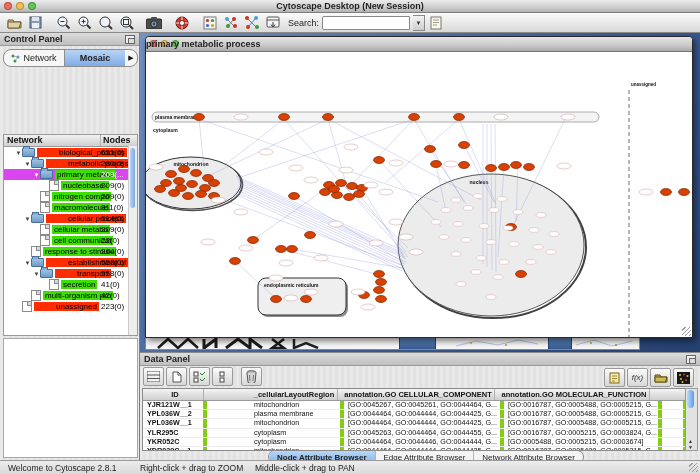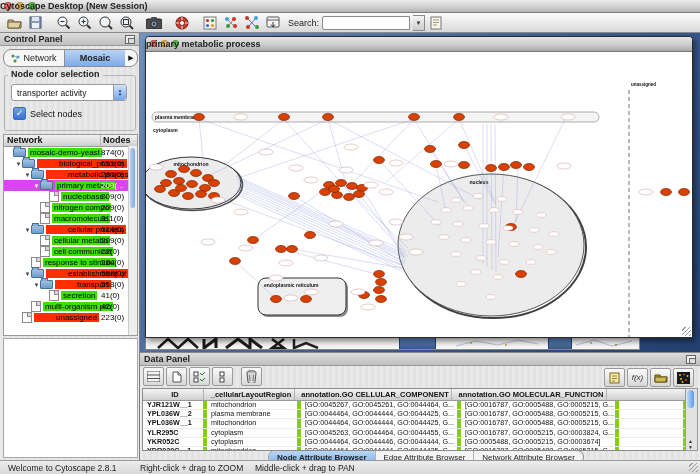--- a/index.html
+++ b/index.html
@@ -6,21 +6,21 @@
   body{width:700px;height:474px;position:relative;overflow:hidden;
        font-family:"Liberation Sans","DejaVu Sans",sans-serif;font-size:9px;
        background:#e4e4e4;color:#111;-webkit-user-select:none;user-select:none;}
   .abs{position:absolute;}
   
   #titlebar{left:0;top:0;width:700px;height:12px;
     background:linear-gradient(#ececec,#cfcfcf 60%,#b2b2b2);border-bottom:1px solid #7e7e7e;}
   .lights{position:absolute;left:4px;top:2px;display:flex;gap:4px;}
   .light{width:8px;height:8px;border-radius:50%;border:1px solid rgba(0,0,0,.25);box-sizing:border-box;}
   .l-red{background:#ee6a5e;} .l-yel{background:#f5bf4f;} .l-grn{background:#62c554;}
-  #app-title{position:absolute;left:0;right:0;top:1px;font-weight:bold;color:#222;font-size:9px;}
+  #app-title{position:absolute;left:0;right:0;top:1px;text-align:center;font-weight:bold;color:#222;font-size:9px;}
   
   #toolbar{left:0;top:13px;width:700px;height:20px;display:flex;align-items:center;gap:1px;padding-left:4px;box-sizing:border-box;
     background:linear-gradient(#fbfbfb,#d9d9d9);border-bottom:1px solid #8a8a8a;}
   .tbtn{width:20px;height:18px;display:flex;align-items:center;justify-content:center;}
   .tsep{width:6px;}
   #search-area{display:flex;align-items:center;gap:3px;margin-left:4px;}
   #search-label{font-size:9px;color:#222;}
   #search-input{width:82px;height:12px;border:1px solid #8a8a8a;background:#fff;border-radius:2px 0 0 2px;font-size:8px;padding:0 2px;}
   #search-drop{width:11px;height:14px;border:1px solid #8a8a8a;border-left:none;background:linear-gradient(#f4f4f4,#cdcdcd);
     font-size:6px;display:flex;align-items:center;justify-content:center;color:#333;}
@@ -89,21 +89,21 @@
   .dp-btn{width:19px;height:17px;border:1px solid #9a9a9a;border-radius:2px;background:linear-gradient(#fafafa,#d8d8d8);
     display:flex;align-items:center;justify-content:center;}
   #dp-tools-right{position:absolute;right:6px;top:15px;display:flex;gap:2px;align-items:center;}
   #dp-table{position:absolute;left:2px;top:35px;width:544px;height:61px;border:1px solid #8a8a8a;background:#fff;overflow:hidden;}
   #dp-thead{display:flex;height:11px;background:linear-gradient(#f4f4f4,#cfcfcf);border-bottom:1px solid #9a9a9a;
     font-weight:bold;font-size:7.5px;text-align:center;}
   .hc{border-right:1px solid #b0b0b0;overflow:hidden;white-space:nowrap;line-height:11px;}
   .dp-row{display:flex;height:8.2px;font-size:7.2px;line-height:8.2px;border-bottom:1px solid #ececec;white-space:nowrap;}
   .dp-row div{overflow:hidden;border-right:4px solid #84cc16;}
   .c-id{width:56px;padding-left:4px;font-weight:bold;flex:none;}
-  .c-reg{width:86px;padding-left:4px;flex:none;}
+  .c-reg{width:86px;padding-left:4px;flex:none;margin-left:43px;}
   .c-cc{width:152px;padding-left:4px;flex:none;}
   .c-mf{width:150px;padding-left:4px;flex:none;}
   .c-fill{flex:1;}
   #dp-scroll{position:absolute;right:2px;top:35px;width:11px;height:61px;border:1px solid #9a9a9a;background:#e2e2e2;}
   #dp-thumb{position:absolute;left:1px;top:1px;width:7px;height:18px;border-radius:4px;background:linear-gradient(90deg,#badbf7,#5d9ae8);}
   .dp-arrows{position:absolute;left:0;bottom:0;width:9px;font-size:5px;text-align:center;color:#333;line-height:6px;}
   #dp-tabs{position:absolute;left:128px;top:97px;height:12px;display:flex;border:1px solid #8a8a8a;border-radius:7px;overflow:hidden;background:#f4f4f4;}
   .dp-tab{padding:0 8px;font-size:8px;display:flex;align-items:center;color:#222;border-left:1px solid #b5b5b5;}
   .dp-tab:first-child{border-left:none;}
   .dp-tab.active{background:linear-gradient(#b9d7f6,#82b4ec);font-weight:bold;}
@@ -286,47 +286,26 @@
             <line x1="7" y1="3" x2="4" y2="7" stroke="#888" stroke-width=".6"></line>
           </svg>
         </span>
       <span>Network</span>
     </div>
     <div class="cp-tab active">
       <span>Mosaic</span>
     </div>
     <div id="cp-tab-arrow">▶</div>
   </div>
-  <div id="groupbox">
-    <span id="groupbox-label">Node color selection</span>
-    <div id="color-dropdown">
-      <span class="val">transporter activity</span>
-      <span class="stepper">
-          <span>▲</span>
-          <span>▼</span>
-        </span>
-    </div>
-    <div id="select-nodes-row">
-      <span id="select-nodes-check">✓</span>
-      <span>Select nodes</span>
-    </div>
-  </div>
   <div id="tree">
     <div id="tree-head">
       <div class="c1">Network</div>
       <div class="c2">Nodes</div>
     </div>
     <div id="tree-body">
-        <div class="tree-row">
-          <span style="width: 2px; flex: 0 0 auto;"></span>
-          <span class="arrow"></span>
-          <span class="ico-folder"></span>
-          <span class="chip g">mosaic-demo-yeast</span>
-          <span class="tval">874(0)</span>
-        </div>
         <div class="tree-row">
           <span style="width: 11px; flex: 0 0 auto;"></span>
           <span class="arrow">▼</span>
           <span class="ico-folder"></span>
           <span class="chip r">biological_process</span>
           <span class="tval">651(0)</span>
         </div>
         <div class="tree-row">
           <span style="width: 20px; flex: 0 0 auto;"></span>
           <span class="arrow">▼</span>

